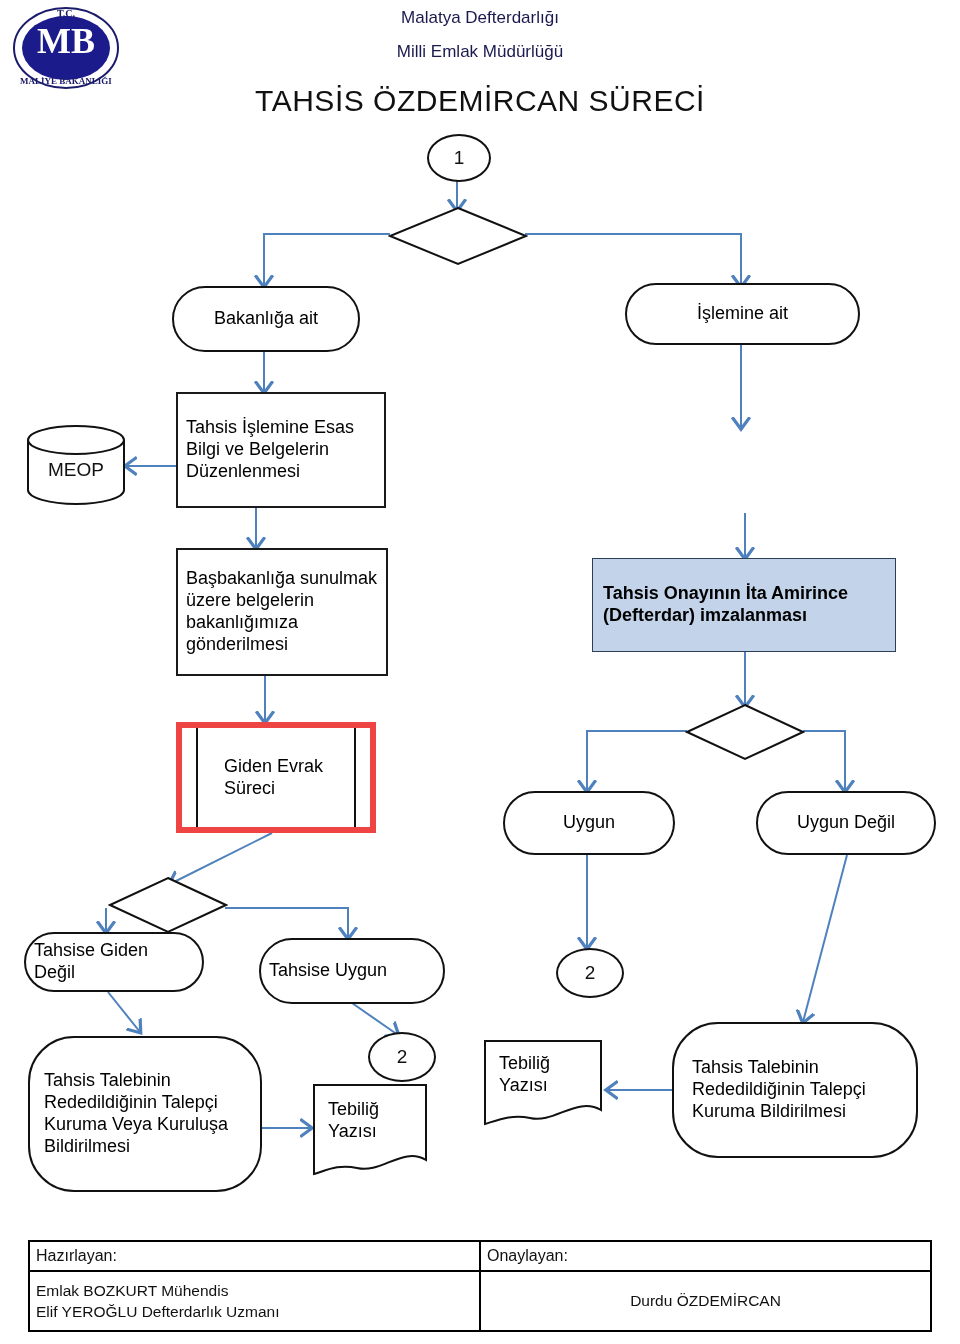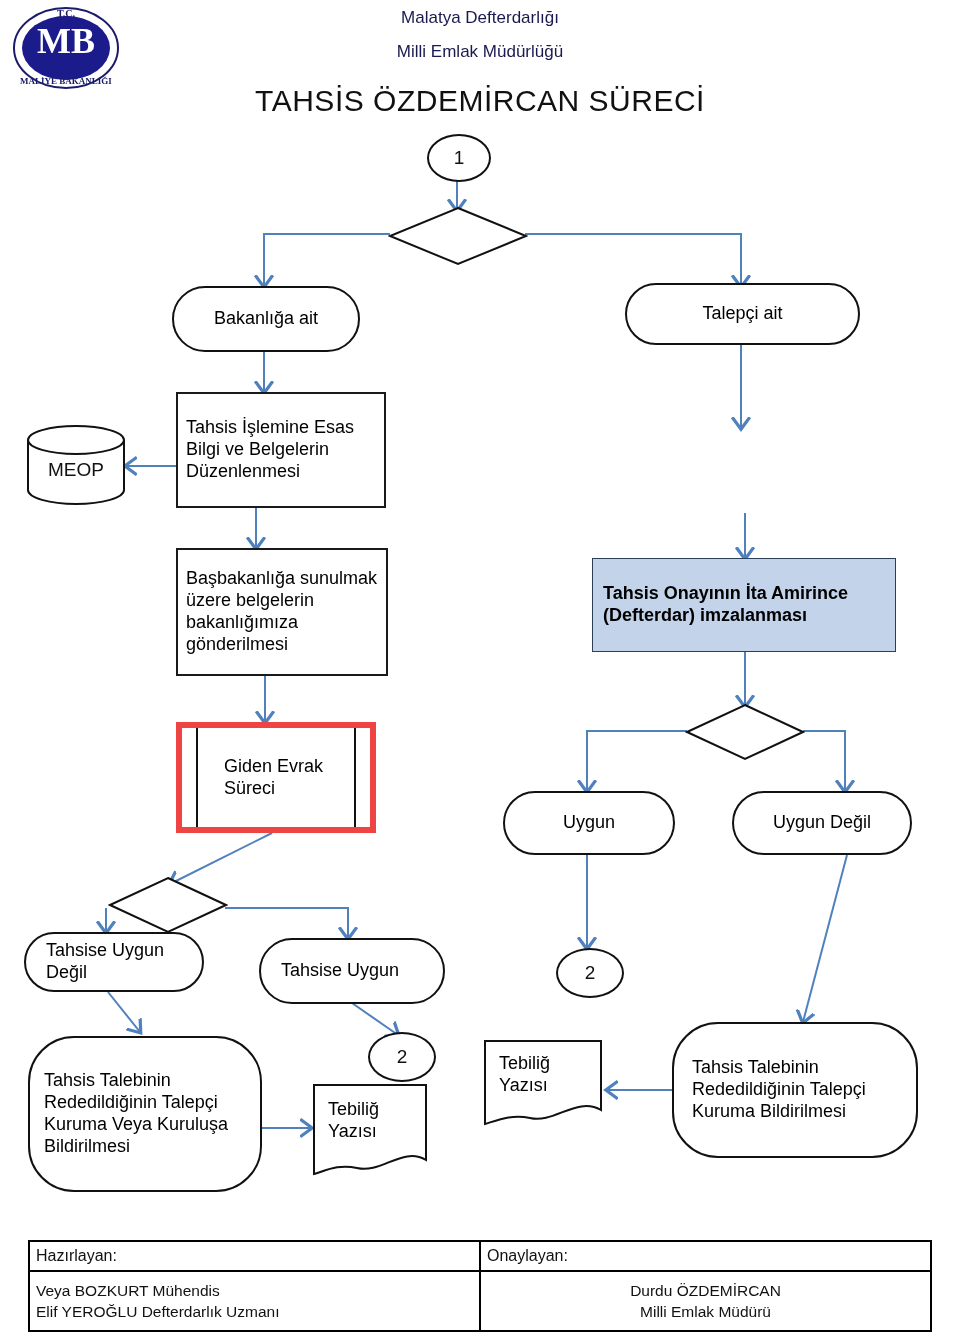--- a/index.html
+++ b/index.html
@@ -28,21 +28,21 @@
   }
 
   
   .node{position:absolute;box-sizing:border-box;display:flex;align-items:center;}
   .node .txt{width:100%;line-height:1.22;}
 
   .rect{border:2px solid #1a1a1a;background:#fff;}
   .rect .txt{padding:0 8px;}
 
   .round{border:2.5px solid #111;border-radius:46px;background:#fff;}
-  .round .txt{padding:0 20px;}
+  .round .txt{padding:0 8px;}
 
   .filled{background:#c3d4ea;border:1.5px solid #2b3f57;}
 
   .center .txt{text-align:center;}
 
   
   .predef{border:6px solid #ef4444;background:#fff;padding-left:16px;}
   .predef::before,.predef::after{
     content:"";position:absolute;top:0;bottom:0;width:0;border-left:2px solid #111;
   }
@@ -150,21 +150,21 @@
 
   <svg style="position:absolute;left:388px;top:206px;width:140px;height:60px;" viewBox="0 0 140 60">
     <polygon points="70,2 138,30 70,58 2,30" fill="#fff" stroke="#111" stroke-width="2"></polygon>
   </svg>
 
   <div class="node round center" style="left:172px;top:286px;width:188px;height:66px;">
     <div class="txt ttl-text">Bakanlığa ait</div>
   </div>
 
   <div class="node round center" style="left:625px;top:283px;width:235px;height:62px;">
-    <div class="txt ttl-text">Talepçi ait</div>
+    <div class="txt ttl-text">İşlemine ait</div>
   </div>
 
   <svg style="position:absolute;left:24px;top:424px;width:104px;height:82px;" viewBox="0 0 104 82">
     <path d="M4,16 L4,66 A48,14 0 0 0 100,66 L100,16" fill="#fff" stroke="#111" stroke-width="2"></path>
     <ellipse cx="52" cy="16" rx="48" ry="14" fill="#fff" stroke="#111" stroke-width="2"></ellipse>
     <text x="52" y="52" font-family="Liberation Sans, sans-serif" font-size="19" fill="#111" text-anchor="middle">MEOP</text>
   </svg>
 
   <div class="node rect" style="left:176px;top:392px;width:210px;height:116px;">
     <div class="txt" style="font-size:18px;">Tahsis İşlemine Esas Bilgi ve Belgelerin Düzenlenmesi</div>
@@ -184,30 +184,30 @@
   </div>
 
   <svg style="position:absolute;left:685px;top:703px;width:120px;height:58px;" viewBox="0 0 120 58">
     <polygon points="60,2 118,29 60,56 2,29" fill="#fff" stroke="#111" stroke-width="2"></polygon>
   </svg>
 
   <div class="node round center" style="left:503px;top:791px;width:172px;height:64px;">
     <div class="txt ttl-text">Uygun</div>
   </div>
 
-  <div class="node round center" style="left:732px;top:791px;width:180px;height:64px;">
+  <div class="node round center" style="left:756px;top:791px;width:180px;height:64px;">
     <div class="txt ttl-text">Uygun Değil</div>
   </div>
 
   <svg style="position:absolute;left:108px;top:876px;width:120px;height:58px;" viewBox="0 0 120 58">
     <polygon points="60,2 118,29 60,56 2,29" fill="#fff" stroke="#111" stroke-width="2"></polygon>
   </svg>
 
   <div class="node round" style="left:24px;top:932px;width:180px;height:60px;">
-    <div class="txt" style="font-size:18px;">Tahsise Uygun Değil</div>
+    <div class="txt" style="font-size:18px;">Tahsise Giden Değil</div>
   </div>
 
   <div class="node round" style="left:259px;top:938px;width:186px;height:66px;">
     <div class="txt" style="font-size:18px;">Tahsise Uygun</div>
   </div>
 
   <div class="conn" style="left:556px;top:948px;width:64px;height:46px;">
     <span>2</span>
   </div>
 
@@ -234,26 +234,25 @@
   </div>
 
   <div class="node round" style="left:672px;top:1022px;width:246px;height:136px;">
     <div class="txt" style="font-size:18px;padding:0 18px;">Tahsis Talebinin Rededildiğinin Talepçi Kuruma Bildirilmesi</div>
   </div>
 
   <div class="footer">
     <div class="fcol left">
       <div class="fhead">Hazırlayan:</div>
       <div class="fbody">
-        <div class="ln">Veya BOZKURT Mühendis</div>
+        <div class="ln">Emlak BOZKURT Mühendis</div>
         <div class="ln">Elif YEROĞLU Defterdarlık Uzmanı</div>
       </div>
     </div>
     <div class="fcol right">
       <div class="fhead">Onaylayan:</div>
       <div class="fbody">
         <div class="ln">Durdu ÖZDEMİRCAN</div>
-        <div class="ln">Milli Emlak Müdürü</div>
       </div>
     </div>
   </div>
 
 </div>
 
 </body></html>

